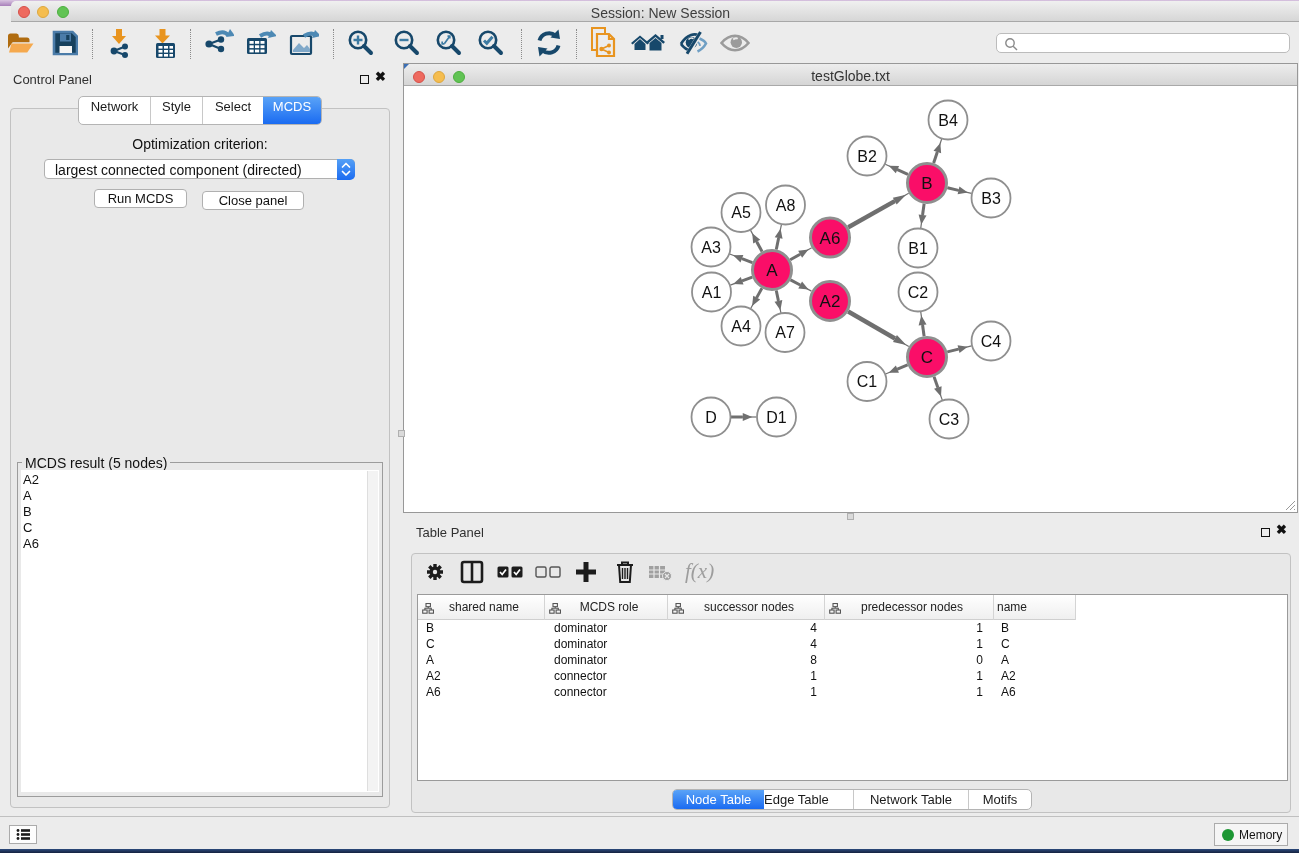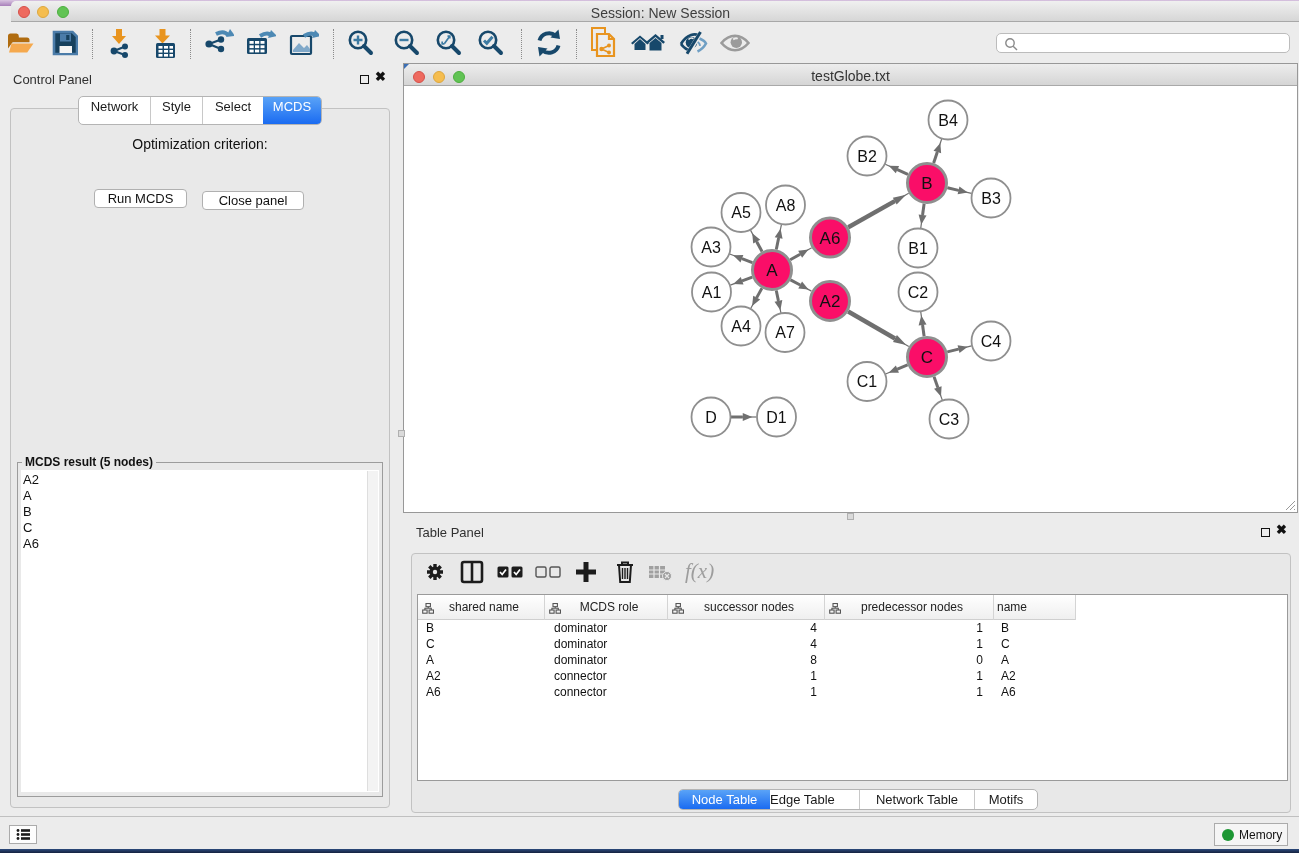--- a/index.html
+++ b/index.html
@@ -165,26 +165,37 @@
 
   <div class="abs" style="left:78px;top:34px;height:29px;display:flex;border:1px solid #b4b4b4;border-radius:5px;overflow:hidden;background:#fff;font-size:13px;">
     <div style="width:72px;text-align:center;line-height:20px;color:#1a1a1a;border-right:1px solid #c8c8c8;">Network</div>
     <div style="width:52px;text-align:center;line-height:20px;color:#1a1a1a;border-right:1px solid #c8c8c8;">Style</div>
     <div style="width:60px;text-align:center;line-height:20px;color:#1a1a1a;">Select</div>
     <div style="width:58px;text-align:center;line-height:20px;color:#fff;background:linear-gradient(#5aa3f7,#1a6bf1);">MCDS</div>
   </div>
 
   <div class="abs" style="left:10px;top:74px;width:380px;text-align:center;font-size:14px;color:#111;">Optimization criterion:</div>
 
+  <div class="abs" style="left:44px;top:97px;width:311px;height:20px;background:#fff;border:1px solid #b0b0b0;border-radius:4px;">
+    <div class="abs" style="left:10px;top:2px;font-size:14px;color:#111;">largest connected component (directed)</div>
+    <div class="abs" style="right:-1px;top:-1px;width:18px;height:21px;border-radius:0 5px 5px 0;background:linear-gradient(#55a0f6,#1c6cf1);">
+      <svg width="18" height="21" viewBox="0 0 18 21">
+          <g stroke="#fff" stroke-width="1.7" fill="none" stroke-linecap="round" stroke-linejoin="round">
+            <path d="M5.5 8 L9 4.5 L12.5 8"></path>
+            <path d="M5.5 12.5 L9 16 L12.5 12.5"></path>
+          </g>
+        </svg>
+    </div>
+  </div>
 
   <div class="abs" style="left:94px;top:127px;width:93px;height:19px;background:#fff;border:1px solid #b0b0b0;border-radius:4px;text-align:center;font-size:13px;color:#111;line-height:17px;">Run MCDS</div>
   <div class="abs" style="left:202px;top:129px;width:102px;height:19px;background:#fff;border:1px solid #b0b0b0;border-radius:4px;text-align:center;font-size:13px;color:#111;line-height:17px;">Close panel</div>
 
   <div class="abs" style="left:17px;top:400px;width:366px;height:335px;border:1px solid #9c9c9c;"></div>
-  <div class="abs" style="left:22px;top:393px;background:#e9e9e9;padding:0 3px;font-size:12px;color:#111;font-weight:bold;">MCDS result (5 nodes)</div>
+  <div class="abs" style="left:22px;top:393px;background:#e9e9e9;padding:0 3px;font-size:14px;color:#111;">MCDS result (5 nodes)</div>
   <div class="abs" style="left:21px;top:408px;width:358px;height:322px;background:#fff;">
     <div style="padding:2px 0 0 2px;font-size:13px;color:#111;line-height:16px;">A2<br>A<br>B<br>C<br>A6</div>
     <div class="abs" style="right:1px;top:1px;width:11px;height:320px;background:#f3f3f3;border-left:1px solid #dedede;"></div>
   </div>
 </div>
 
 <div class="abs" style="left:403px;top:63px;width:895px;height:450px;border:1px solid #989898;background:#fff;">
   <div class="abs" style="left:0;top:0;width:893px;height:22px;background:linear-gradient(#ededed,#d5d5d5);border-bottom:1px solid #a9a9a9;">
     <div class="abs" style="left:9px;top:7px;width:12px;height:12px;border-radius:50%;background:#ee6a5f;border:0.5px solid #d5504a;"></div>
     <div class="abs" style="left:29px;top:7px;width:12px;height:12px;border-radius:50%;background:#f5bd4f;border:0.5px solid #dda73e;"></div>
@@ -413,21 +424,21 @@
         <div style="position:absolute;left:407px;top:48px;width:158px;text-align:right;line-height:16px;">1</div>
         <div style="position:absolute;left:583px;top:48px;line-height:16px;">A2</div>
         <div style="position:absolute;left:8px;top:64px;line-height:16px;">A6</div>
         <div style="position:absolute;left:136px;top:64px;line-height:16px;">connector</div>
         <div style="position:absolute;left:250px;top:64px;width:149px;text-align:right;line-height:16px;">1</div>
         <div style="position:absolute;left:407px;top:64px;width:158px;text-align:right;line-height:16px;">1</div>
         <div style="position:absolute;left:583px;top:64px;line-height:16px;">A6</div>
       </div>
   </div>
 
-  <div class="abs" style="left:275px;top:269px;height:21px;display:flex;border:1px solid #b4b4b4;border-radius:5px;overflow:hidden;background:#fff;font-size:13px;">
+  <div class="abs" style="left:269px;top:269px;height:21px;display:flex;border:1px solid #b4b4b4;border-radius:5px;overflow:hidden;background:#fff;font-size:13px;">
     <div style="width:91px;text-align:center;line-height:20px;color:#fff;background:linear-gradient(#5aa3f7,#1a6bf1);">Node Table</div>
     <div style="width:90px;text-align:left;line-height:20px;color:#1a1a1a;border-right:1px solid #c8c8c8;">Edge Table</div>
     <div style="width:115px;text-align:center;line-height:20px;color:#1a1a1a;border-right:1px solid #c8c8c8;">Network Table</div>
     <div style="width:62px;text-align:center;line-height:20px;color:#1a1a1a;">Motifs</div>
   </div>
 </div>
 
 <div class="abs" style="left:0;top:816px;width:1299px;height:34px;background:#ececec;border-top:1px solid #c0c0c0;">
   <div class="abs" style="left:9px;top:8px;width:28px;height:19px;background:#fdfdfd;border:1px solid #ababab;">
     <svg width="26" height="17" viewBox="0 0 26 17">

